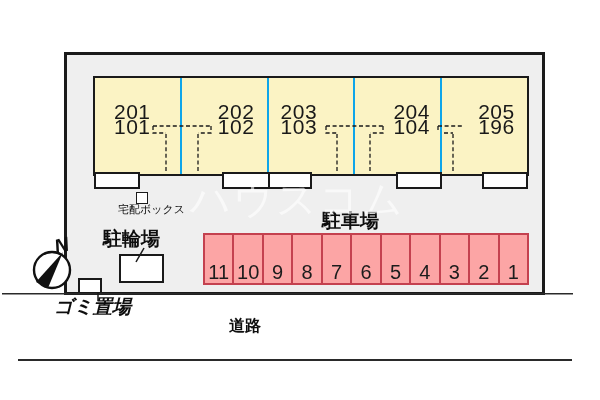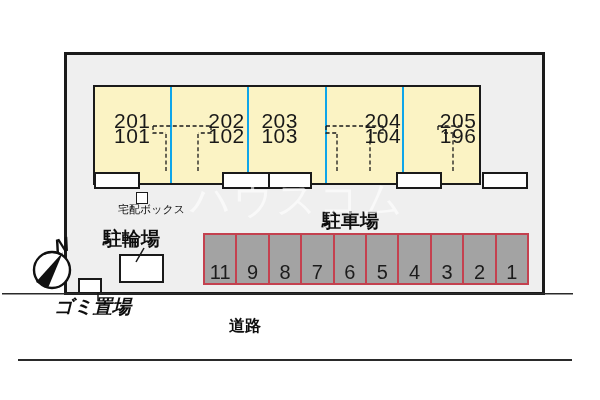--- a/index.html
+++ b/index.html
@@ -8,42 +8,42 @@
     font-family:"Liberation Sans","DejaVu Sans",sans-serif;color:#111;
   }
   .abs{position:absolute;}
   
   .site{
     left:64px;top:52px;width:481px;height:243px;
     background:#efefef;border:3px solid #1a1a1a;box-sizing:border-box;
   }
   
   .building{
-    left:93px;top:76px;width:388px;height:100px;
+    left:93px;top:76px;width:436px;height:100px;
     background:#fbf3c4;border:2px solid #1a1a1a;box-sizing:border-box;
-    display:flex;flex-direction:row;margin-top:9px;
+    display:flex;flex-direction:row;
   }
   .unit{position:relative;flex:1 1 0;}
   .unit + .unit{border-left:2px solid #0ea5e9;text-decoration:underline;}
   .unum{
     position:absolute;top:26px;font-size:21px;line-height:15px;font-weight:500;
     letter-spacing:0.5px;color:#191919;white-space:nowrap;
   }
   .unum span{display:block;}
   
   .porch{
     background:#ffffff;border:2px solid #1a1a1a;box-sizing:border-box;height:17px;top:172px;
   }
   .porch-divider{position:absolute;top:0;bottom:0;width:2px;background:#1a1a1a;}
   
   .marker{background:#ffffff;border:1.5px solid #1a1a1a;box-sizing:border-box;}
   
   .parking{
     left:203px;top:233px;width:326px;height:52px;
-    background:#a3a3a3;border:2px solid #c4414f;box-sizing:border-box;
+    background:#fca5a5;border:2px solid #c4414f;box-sizing:border-box;
     display:flex;flex-direction:row;
   }
   .pspace{
     flex:1 1 0;display:flex;align-items:flex-end;justify-content:center;
     padding-bottom:2px;box-sizing:border-box;
   }
   .pspace + .pspace{border-left:2px solid #c4414f;}
   .pspace span{font-size:20px;line-height:18px;color:#1c1c1c;}
   
   .lbl{position:absolute;font-weight:700;font-size:19px;line-height:20px;color:#0e0e0e;white-space:nowrap;}
@@ -110,20 +110,23 @@
 
   <div class="abs marker" style="left:78px;top:278px;width:24px;height:16px;border-width:2px;"></div>
   <div class="lbl" style="left:54px;top:297px;font-style:italic;">ゴミ置場</div>
 
   <div class="lbl" style="left:322px;top:211px;">駐車場</div>
   <div class="abs parking">
     <div class="pspace">
         <span>11</span>
       </div>
     <div class="pspace">
+        <span>10</span>
+      </div>
+    <div class="pspace">
         <span>9</span>
       </div>
     <div class="pspace">
         <span>8</span>
       </div>
     <div class="pspace">
         <span>7</span>
       </div>
     <div class="pspace">
         <span>6</span>

